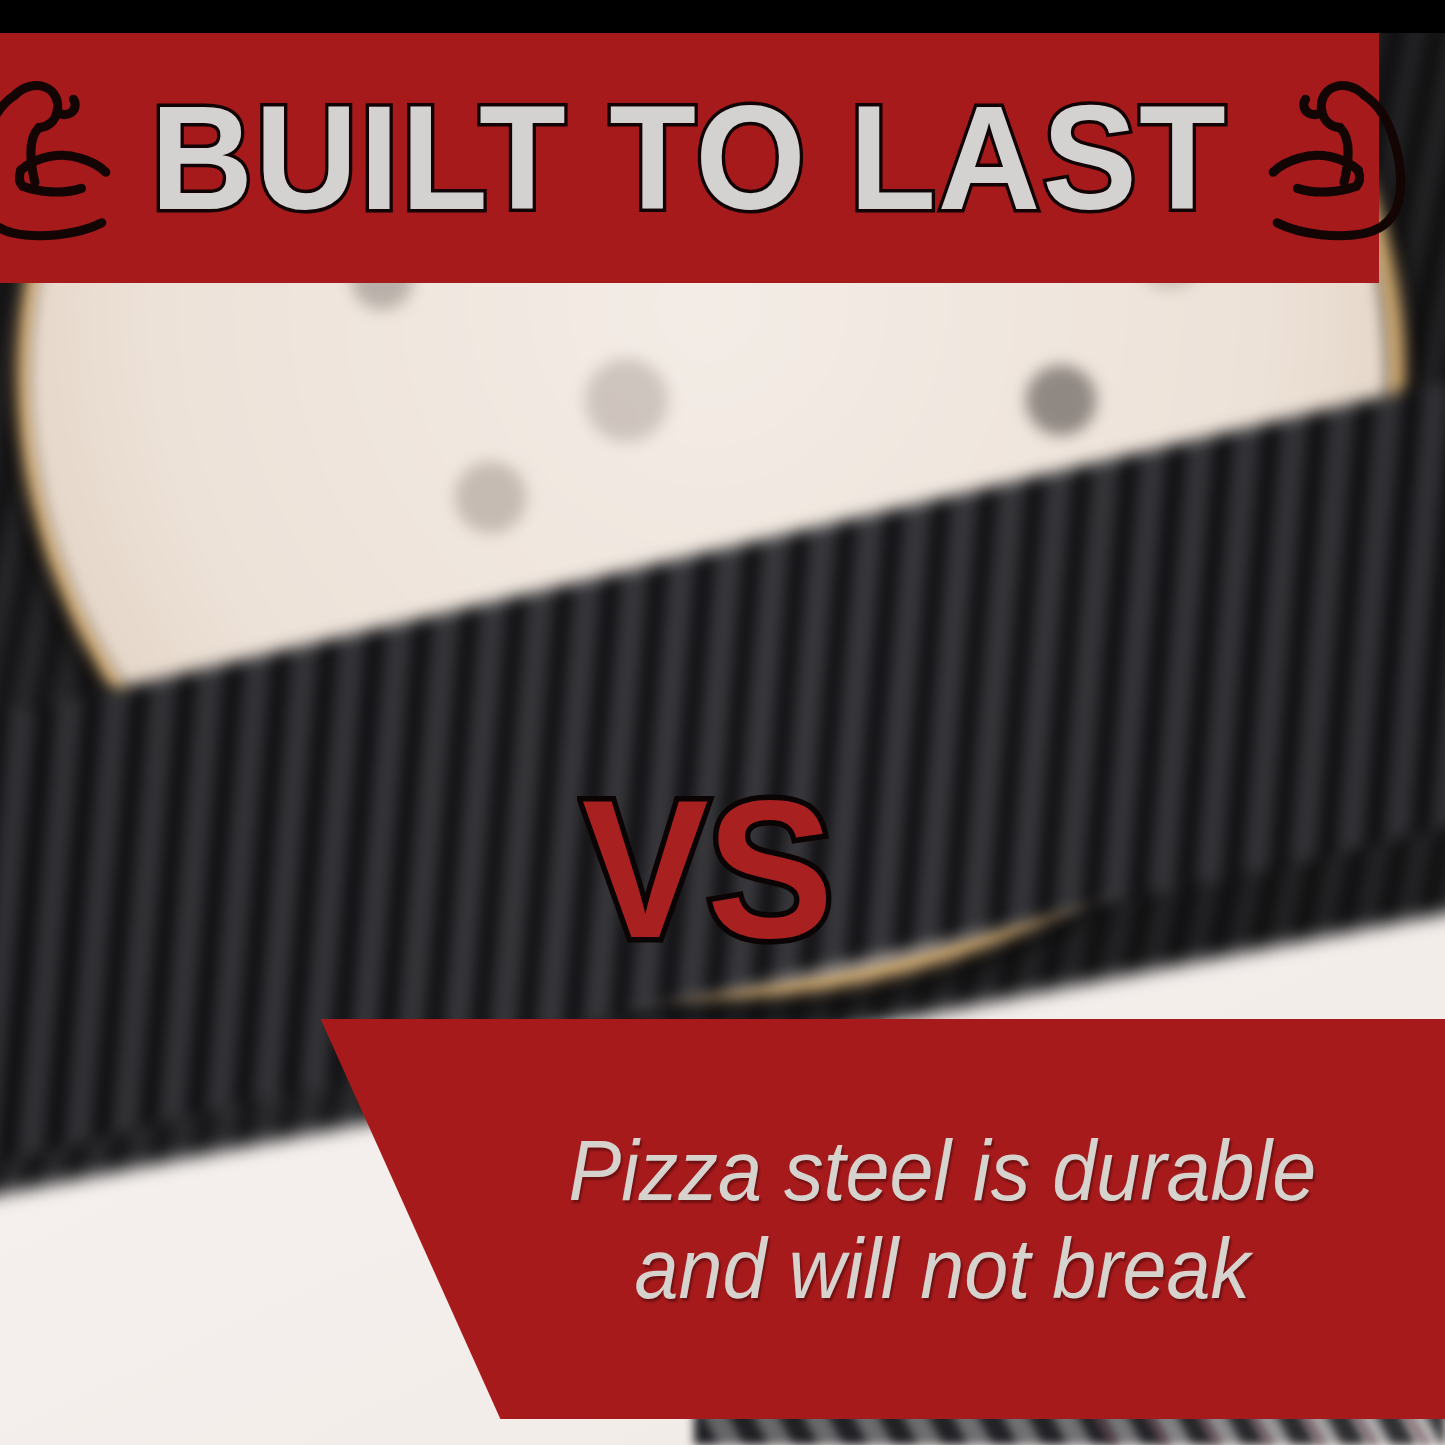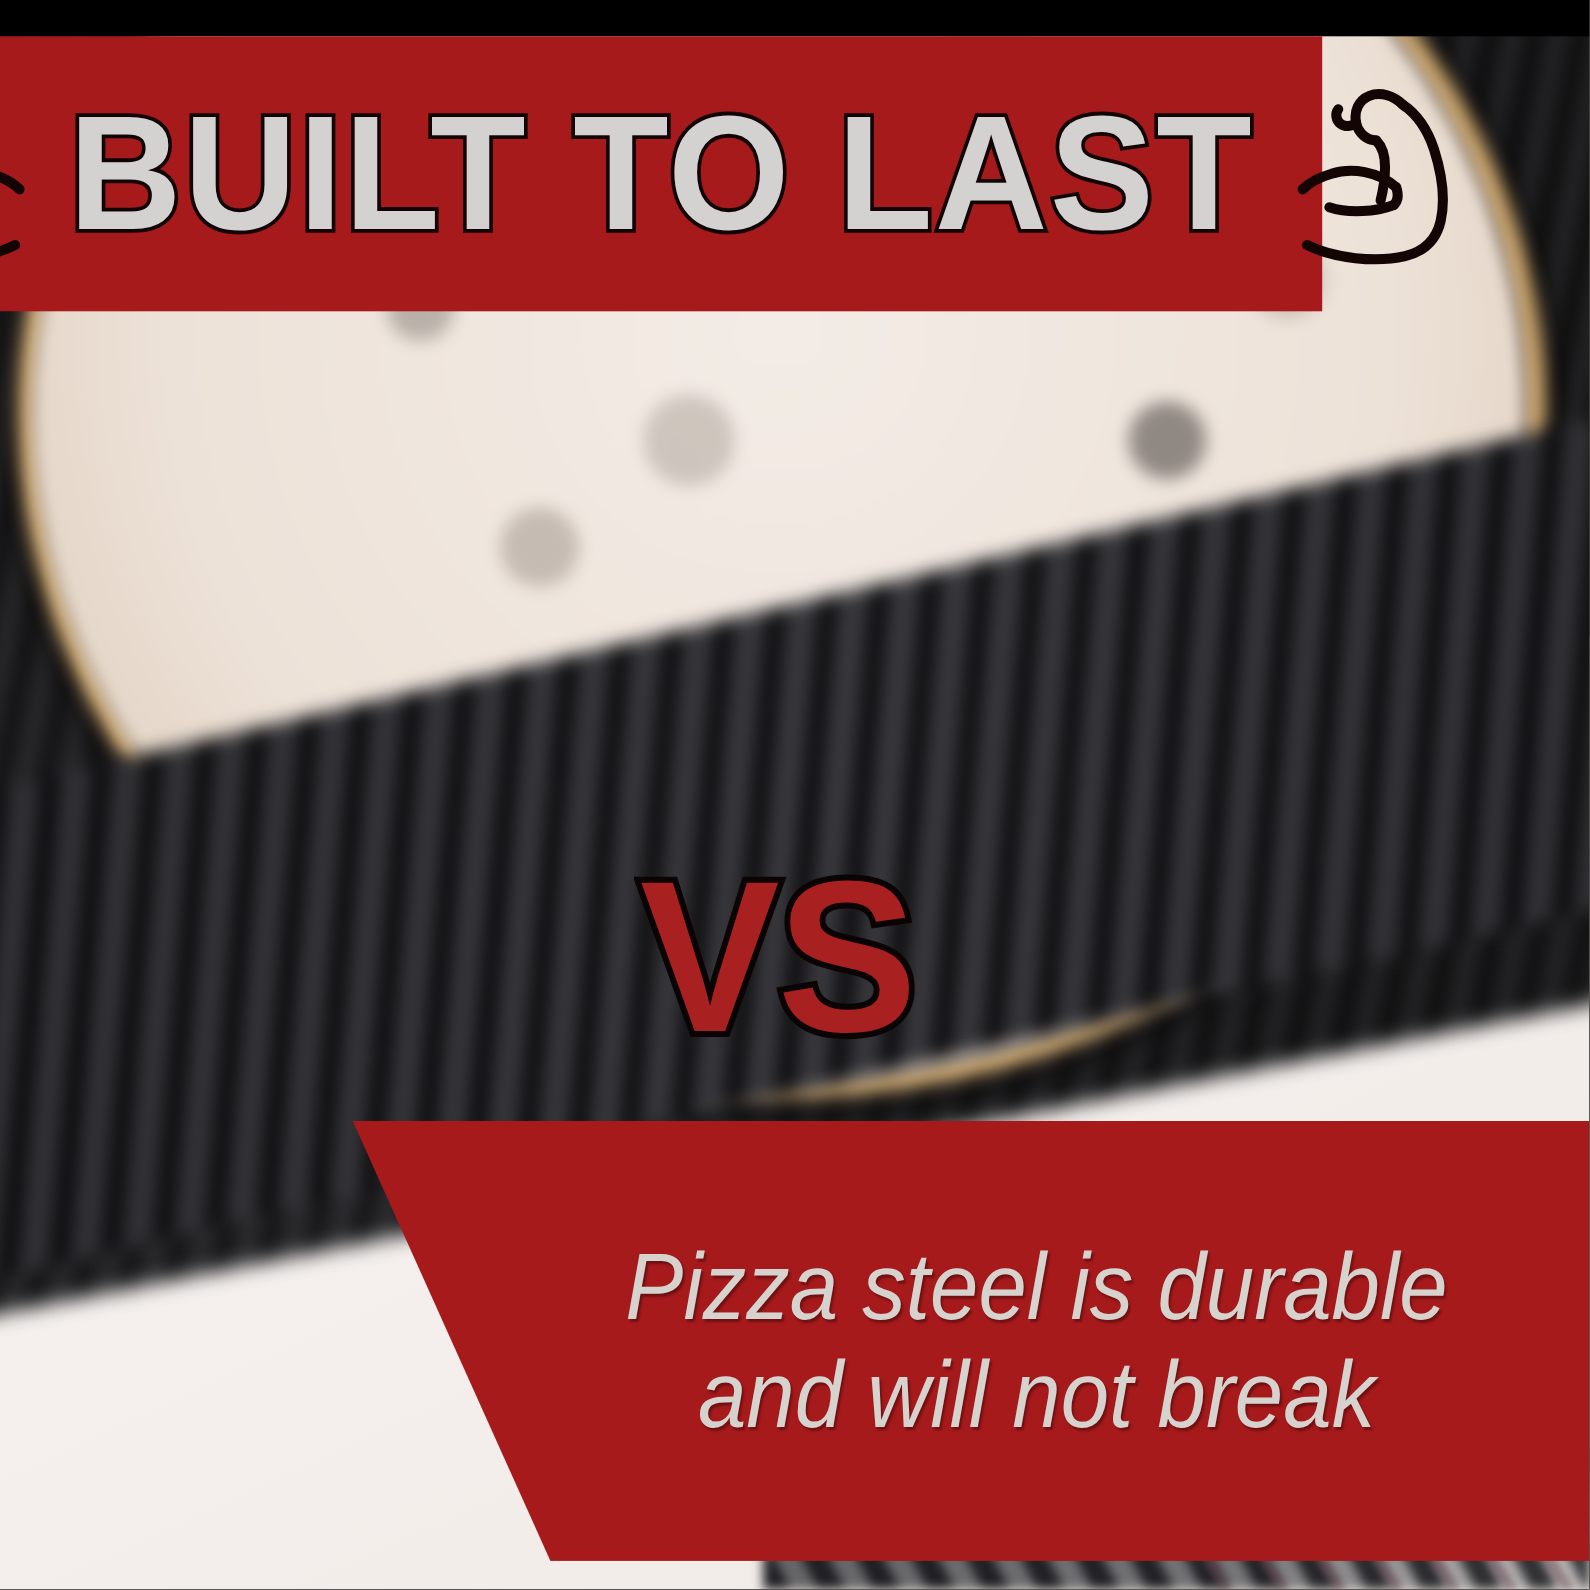--- a/index.html
+++ b/index.html
@@ -126,21 +126,21 @@
     position: absolute;
     left: 0; top: 0;
     width: 1445px; height: 33px;
     background: #000000;
   }
 
   
   .header {
     position: absolute;
     left: 0; top: 33px;
-    width: 1202px; height: 250px;
+    width: 1379px; height: 250px;
     background: #A61A1C;
     display: flex;
     align-items: center;
     justify-content: center;
   }
   .header .title {
     font-family: "Liberation Sans Narrow", "Liberation Sans", sans-serif;
     font-weight: 700;
     font-size: 148px;
     line-height: 1;

